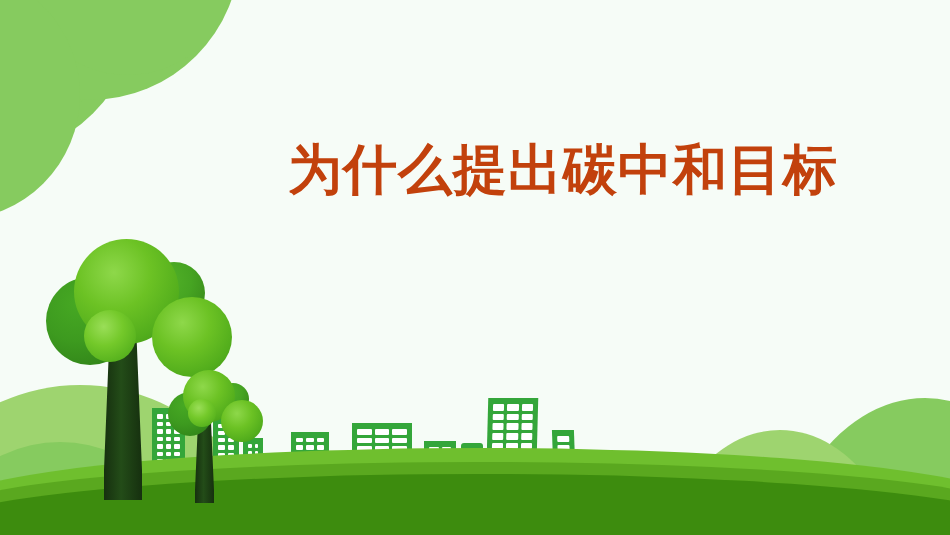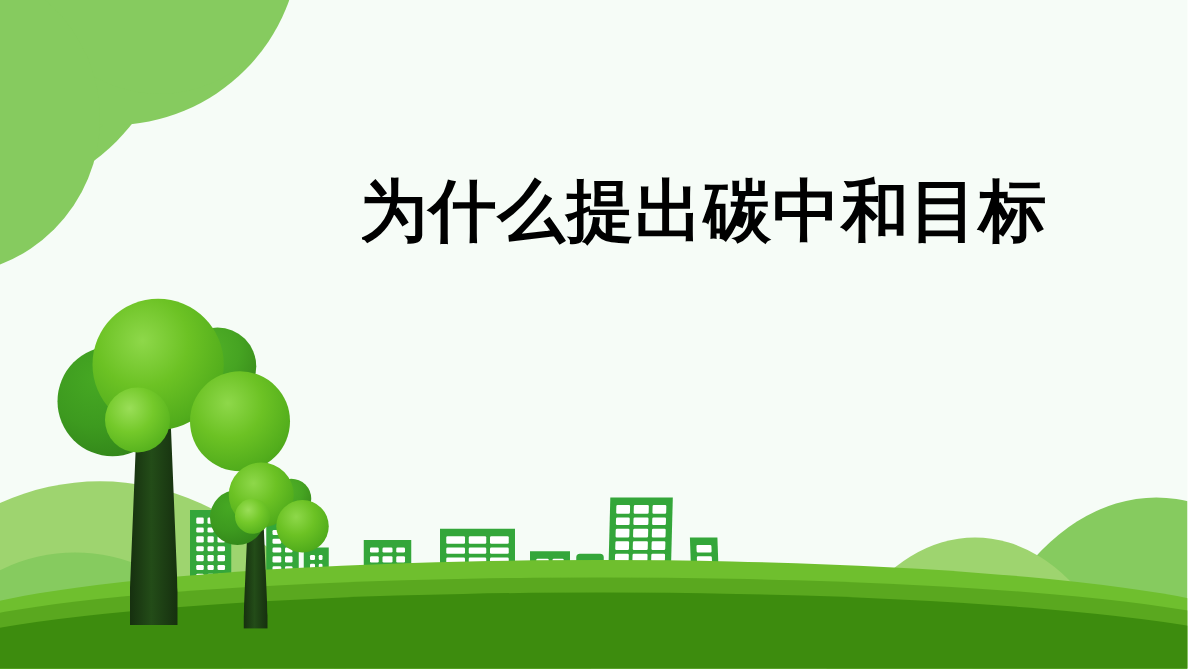--- a/index.html
+++ b/index.html
@@ -95,21 +95,21 @@
     letter-spacing: 14px;
     color: #0c7036;
     line-height: 1.18;
     white-space: nowrap;
   }
   #title-secondary {
     margin: 4px 0 2px 0;
     font-size: 54px;
     font-weight: bold;
     letter-spacing: 1px;
-    color: #000000;
+    color: #c2410c;
     line-height: 1.18;
     white-space: nowrap;
   }
   #subtitle {
     margin: 14px 0 0 2px;
     font-size: 14.5px;
     font-weight: bold;
     color: #1f7a4a;
     line-height: 1.55;
     width: 560px;

